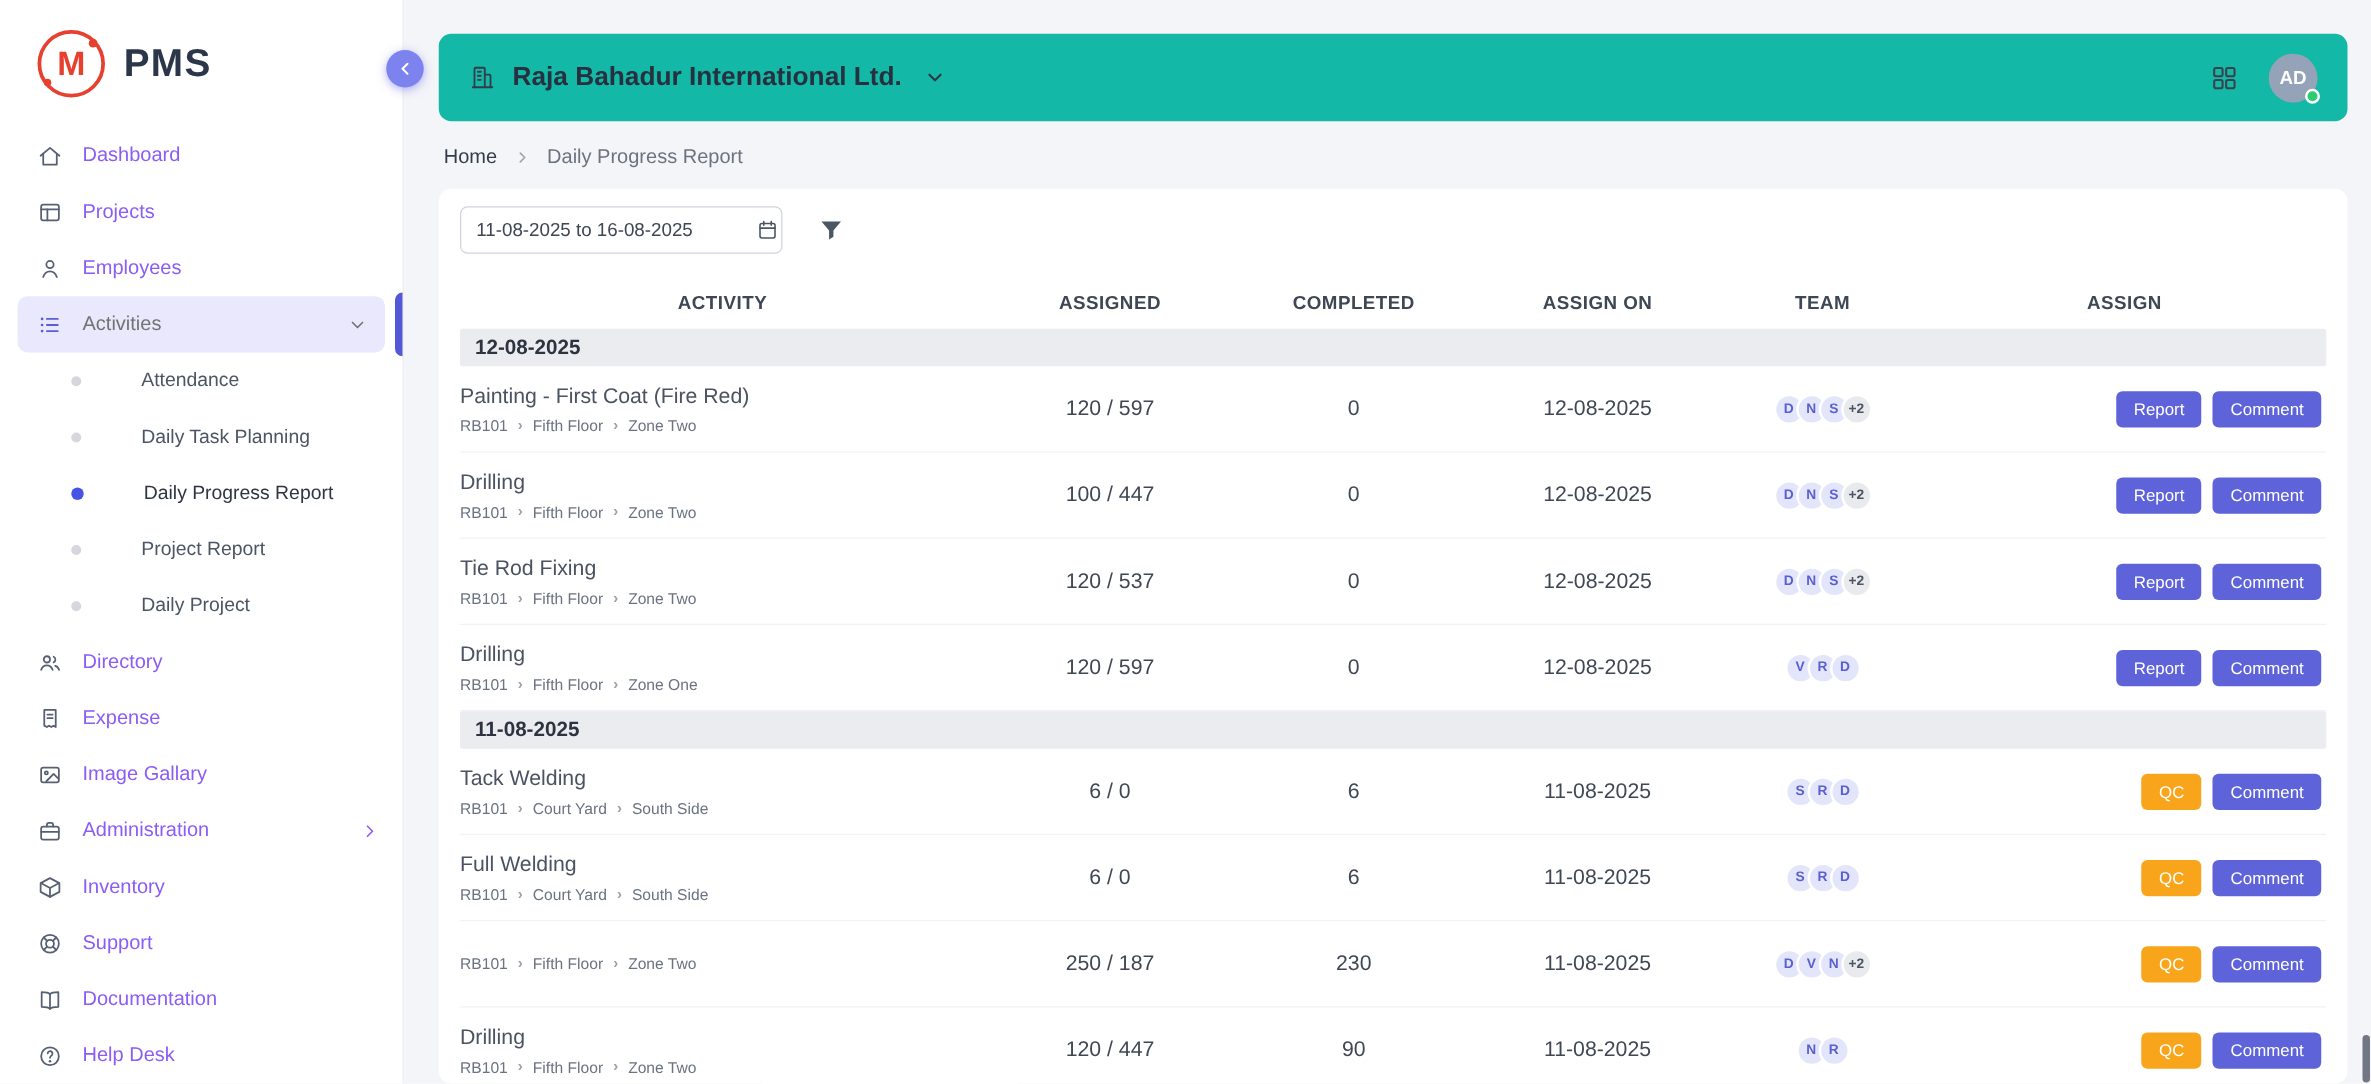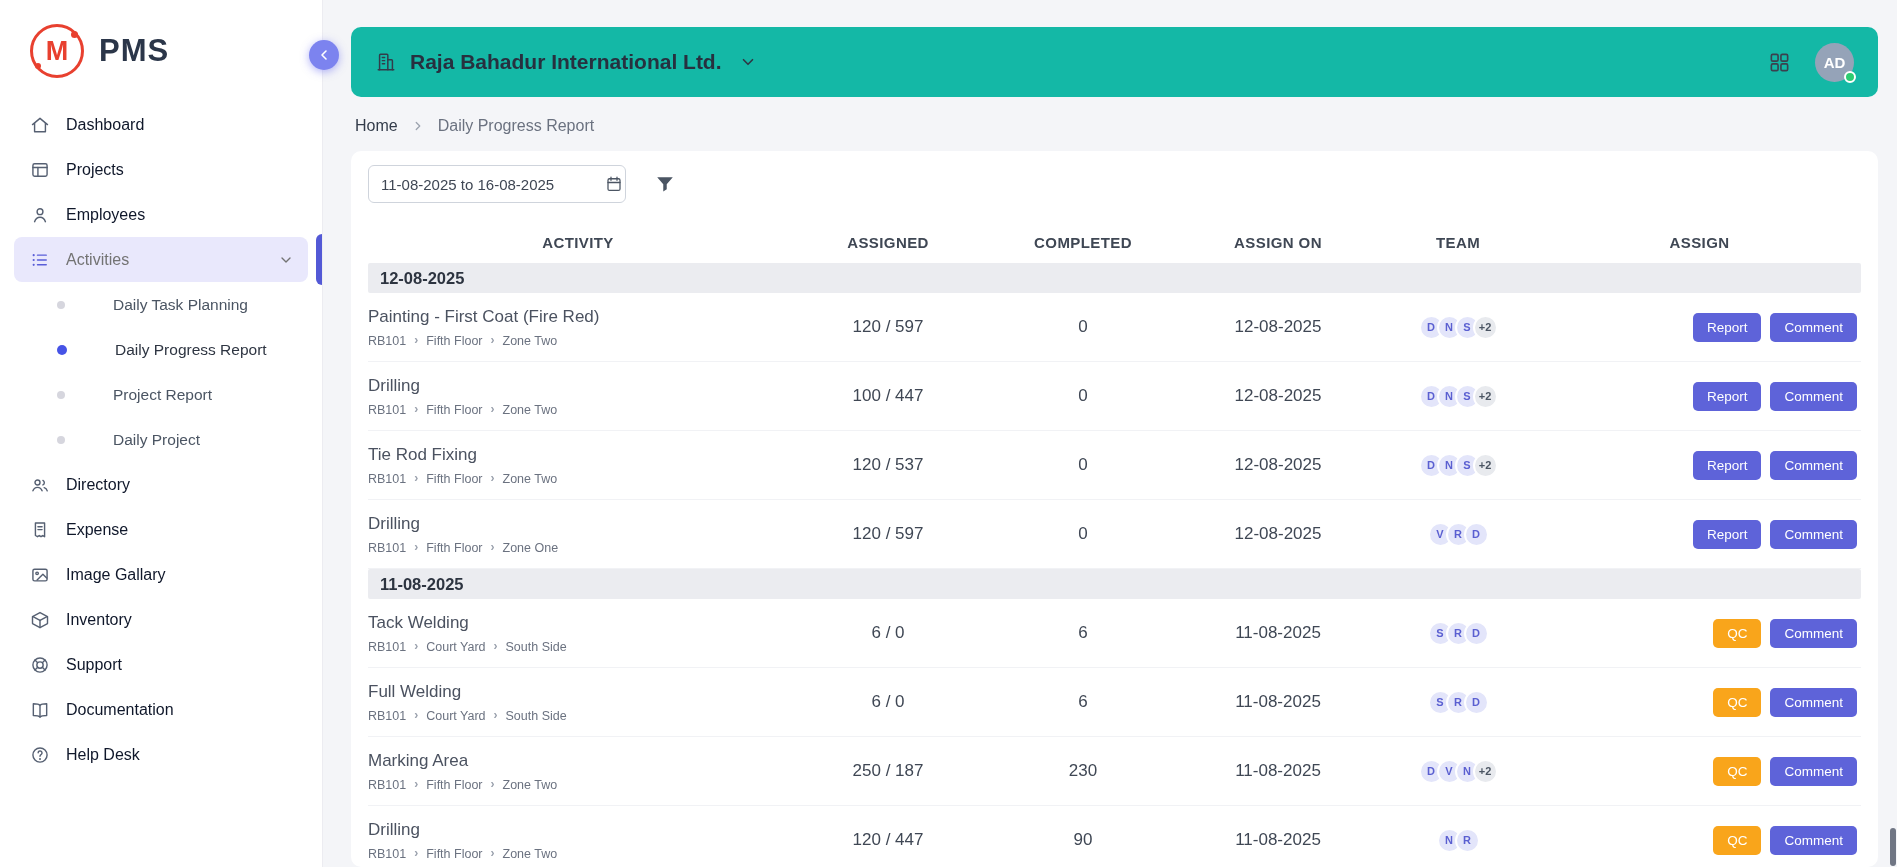--- a/index.html
+++ b/index.html
@@ -14,21 +14,21 @@
   .sidebar { width:323px; min-width:323px; background:#fff; height:100%; border-right:1px solid #ececf1; position:relative; }
   .logo-row { display:flex; align-items:center; gap:15px; padding:24px 0 14px 30px; }
   .logo-mark { width:54px; height:54px; border-radius:50%; border:3px solid #e8402f; background:#fff;
     display:flex; align-items:center; justify-content:center; position:relative;
     color:#e8402f; font-weight:800; font-size:27px; }
   .logo-mark::before { content:""; position:absolute; top:4px; right:3px; width:7px; height:7px; border-radius:50%; background:#e8402f; }
   .logo-mark::after  { content:""; position:absolute; bottom:6px; left:2px; width:6px; height:6px; border-radius:50%; background:#e8402f; }
   .logo-text { font-size:31px; font-weight:800; color:#2b3649; letter-spacing:1px; }
   nav { padding-top:10px; }
   .nav-item { display:flex; align-items:center; gap:16px; height:45px; padding:0 18px 0 30px;
-    color:#0f172a; font-size:16px; cursor:pointer; position:relative; }
+    color:#8b5cf6; font-size:16px; cursor:pointer; position:relative; }
   .nav-item .nicon { width:20px; height:20px; display:flex; color:#566072; flex:0 0 20px; }
   .nav-item .chev { margin-left:auto; display:flex; color:inherit; }
   .nav-item.active { margin:0 14px; padding:0 14px 0 16px; background:#e9e8fc; border-radius:8px; color:#737373; }
   .nav-item.active .nicon { color:#5a5ed8; }
   .edge-bar { position:absolute; right:-14px; top:-3px; width:6px; height:51px; background:#5359d6; border-radius:6px 0 0 6px; }
   .sub-item { display:flex; align-items:center; height:45px; padding-left:57px; cursor:pointer; }
   .sub-bullet { width:8px; height:8px; border-radius:50%; background:#d6d6de; flex:0 0 auto; }
   .sub-item.active .sub-bullet { width:10px; height:10px; background:#4653e6; }
   .sub-label { margin-left:48px; font-size:15.5px; color:#4b5563; }
   .sub-item.active .sub-label { color:#2e3542; }
@@ -139,20 +139,24 @@
           <span class="nav-label">Activities</span>
           <span class="chev">
             <svg width="16" height="16" viewBox="0 0 24 24" fill="none" stroke="currentColor" stroke-width="2" stroke-linecap="round" stroke-linejoin="round">
               <path d="m6 9 6 6 6-6"></path>
             </svg>
           </span>
           <span class="edge-bar"></span>
         </div>
         <div class="sub-item">
           <span class="sub-bullet"></span>
+          <span class="sub-label">Attendance</span>
+        </div>
+        <div class="sub-item">
+          <span class="sub-bullet"></span>
           <span class="sub-label">Daily Task Planning</span>
         </div>
         <div class="sub-item active">
           <span class="sub-bullet"></span>
           <span class="sub-label">Daily Progress Report</span>
         </div>
         <div class="sub-item">
           <span class="sub-bullet"></span>
           <span class="sub-label">Project Report</span>
         </div>
@@ -182,20 +186,35 @@
         </div>
         <div class="nav-item">
           <span class="nicon">
             <svg width="20" height="20" viewBox="0 0 24 24" fill="none" stroke="currentColor" stroke-width="1.7" stroke-linecap="round" stroke-linejoin="round">
               <rect x="3.5" y="5" width="17" height="14" rx="2"></rect>
               <circle cx="8.5" cy="10" r="1.5"></circle>
               <path d="M20 15.5 15.5 11l-7 7"></path>
             </svg>
           </span>
           <span class="nav-label">Image Gallary</span>
+        </div>
+        <div class="nav-item">
+          <span class="nicon">
+            <svg width="20" height="20" viewBox="0 0 24 24" fill="none" stroke="currentColor" stroke-width="1.7" stroke-linecap="round" stroke-linejoin="round">
+              <rect x="3.5" y="7.5" width="17" height="12.5" rx="2"></rect>
+              <path d="M9 7.5V6a2 2 0 0 1 2-2h2a2 2 0 0 1 2 2v1.5"></path>
+              <path d="M3.5 12.5h17"></path>
+            </svg>
+          </span>
+          <span class="nav-label">Administration</span>
+          <span class="chev">
+            <svg width="16" height="16" viewBox="0 0 24 24" fill="none" stroke="currentColor" stroke-width="2" stroke-linecap="round" stroke-linejoin="round">
+              <path d="m9 6 6 6-6 6"></path>
+            </svg>
+          </span>
         </div>
         <div class="nav-item">
           <span class="nicon">
             <svg width="20" height="20" viewBox="0 0 24 24" fill="none" stroke="currentColor" stroke-width="1.7" stroke-linecap="round" stroke-linejoin="round">
               <path d="M12 3l9 4.8v8.4L12 21l-9-4.8V7.8z"></path>
               <path d="M3.6 8 12 12.4 20.4 8"></path>
               <path d="M12 12.4V21"></path>
             </svg>
           </span>
           <span class="nav-label">Inventory</span>
@@ -455,21 +474,20 @@
               <span class="chip">R</span>
               <span class="chip">D</span>
             </div>
             <div class="actions-cell">
               <button class="btn btn-warning">QC</button>
               <button class="btn btn-primary">Comment</button>
             </div>
           </div>
           <div class="trow data-row">
             <div class="activity-cell">
-              <span class="activity-title">Marking Area</span>
               <span class="activity-path">
                 <span>RB101</span>
                 <span class="path-sep">›</span>
                 <span>Fifth Floor</span>
                 <span class="path-sep">›</span>
                 <span>Zone Two</span>
               </span>
             </div>
             <div class="num-cell">250 / 187</div>
             <div class="num-cell">230</div>

